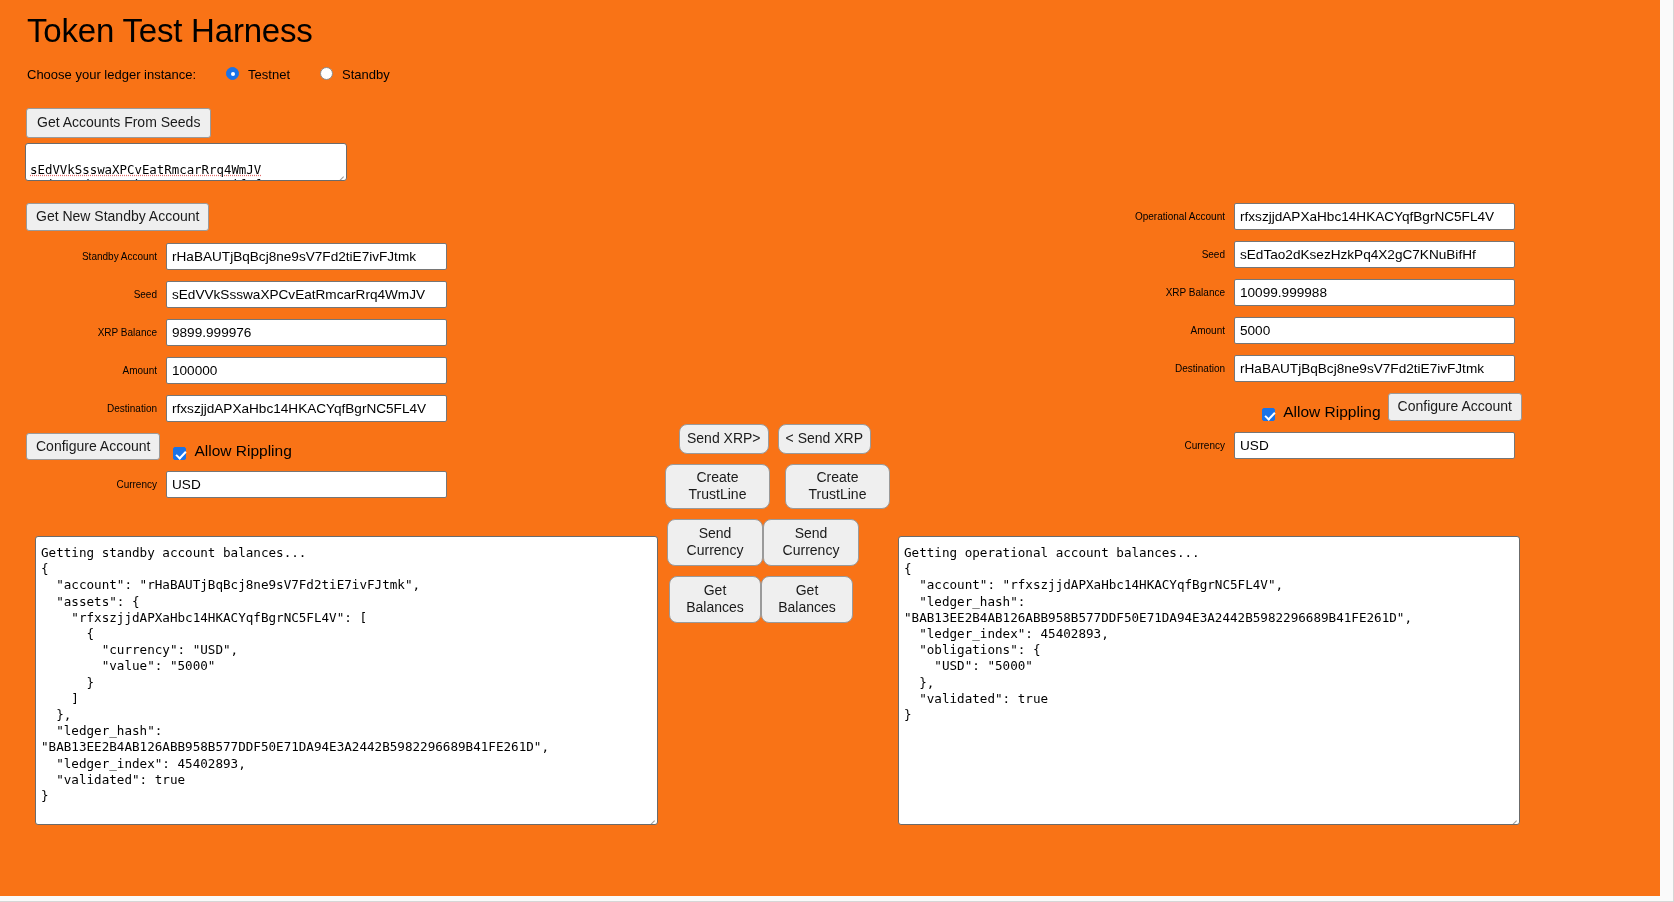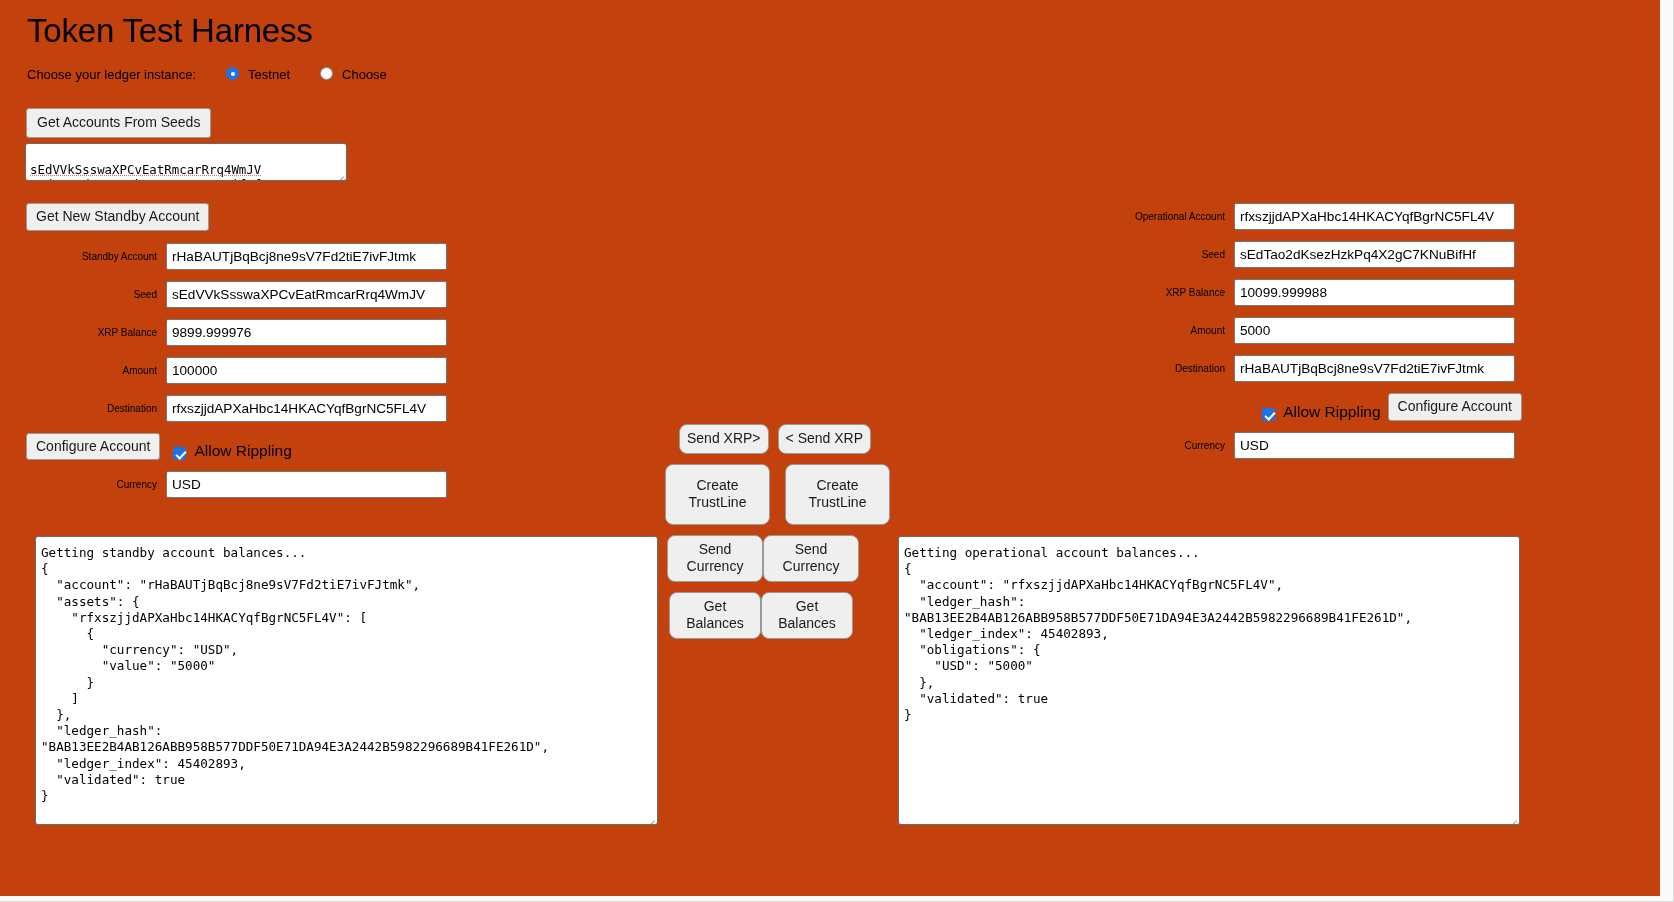--- a/index.html
+++ b/index.html
@@ -21,21 +21,21 @@
     width: 1674px; height: 902px;
     background: #fafafa;
     border-right: 1px solid #d6d6d6;
     border-bottom: 1px solid #d6d6d6;
   }
   .page-inner {
     position: absolute;
     left: 0; top: 0;
     width: 1660px;
     height: 896px;
-    background: #c2410c;
+    background: #f97316;
     padding: 0;
   }
   h1.title {
     margin: 0;
     position: absolute;
     left: 27px; top: 12px;
     font-size: 33px;
     font-weight: normal;
     letter-spacing: -0.2px;
     color: #000;
@@ -192,21 +192,21 @@
   }
   .center-row {
     display: flex;
     justify-content: space-between;
     margin-bottom: 10px;
   }
   .center-row button { width: 97px; border-radius: 8px; }
   .center-row.xrp button { width: auto; min-width: 84px; padding: 5px 7px; }
   .center-row.trust button {
     width: 105px;
-    padding: 12px 4px;
+    padding: 4px 4px;
     white-space: pre-line;
   }
   .center-row.curr button { width: 100px; padding: 5px 4px; }
   .center-row.bal button { width: 96px; padding: 5px 4px; }
   .center-row.xrp { justify-content: space-between; width: 192px; margin-left: 14px; }
   .center-row.trust { width: 225px; }
   .center-row.curr { width: 192px; margin-left: 2px; }
   .center-row.bal { width: 184px; margin-left: 4px; }
 
   
@@ -251,21 +251,21 @@
   <h1 class="title">Token Test Harness</h1>
 
   <div class="ledger-row">
     <span class="ledger-label">Choose your ledger instance:</span>
     <label class="radio-wrap">
       <span class="radio checked"></span>
       <span>Testnet</span>
     </label>
     <label class="radio-wrap">
       <span class="radio"></span>
-      <span>Choose</span>
+      <span>Standby</span>
     </label>
   </div>
 
   <button class="btn-seeds">Get Accounts From Seeds</button>
 
   <div class="seeds-area"><span class="seed-line">sEdVVkSsswaXPCvEatRmcarRrq4WmJV</span>
 <span class="seed-line">sEdTao2dKsezHzkPq4X2gC7KNuBifHf</span><span class="resize-grip"><i style="width:9px;bottom:1px;transform:rotate(-45deg)"></i><i style="width:5px;bottom:1px;right:0;transform:rotate(-45deg) translate(0,4px)"></i></span></div>
 
   <div class="col col-left">
     <div class="top-btn-row">

